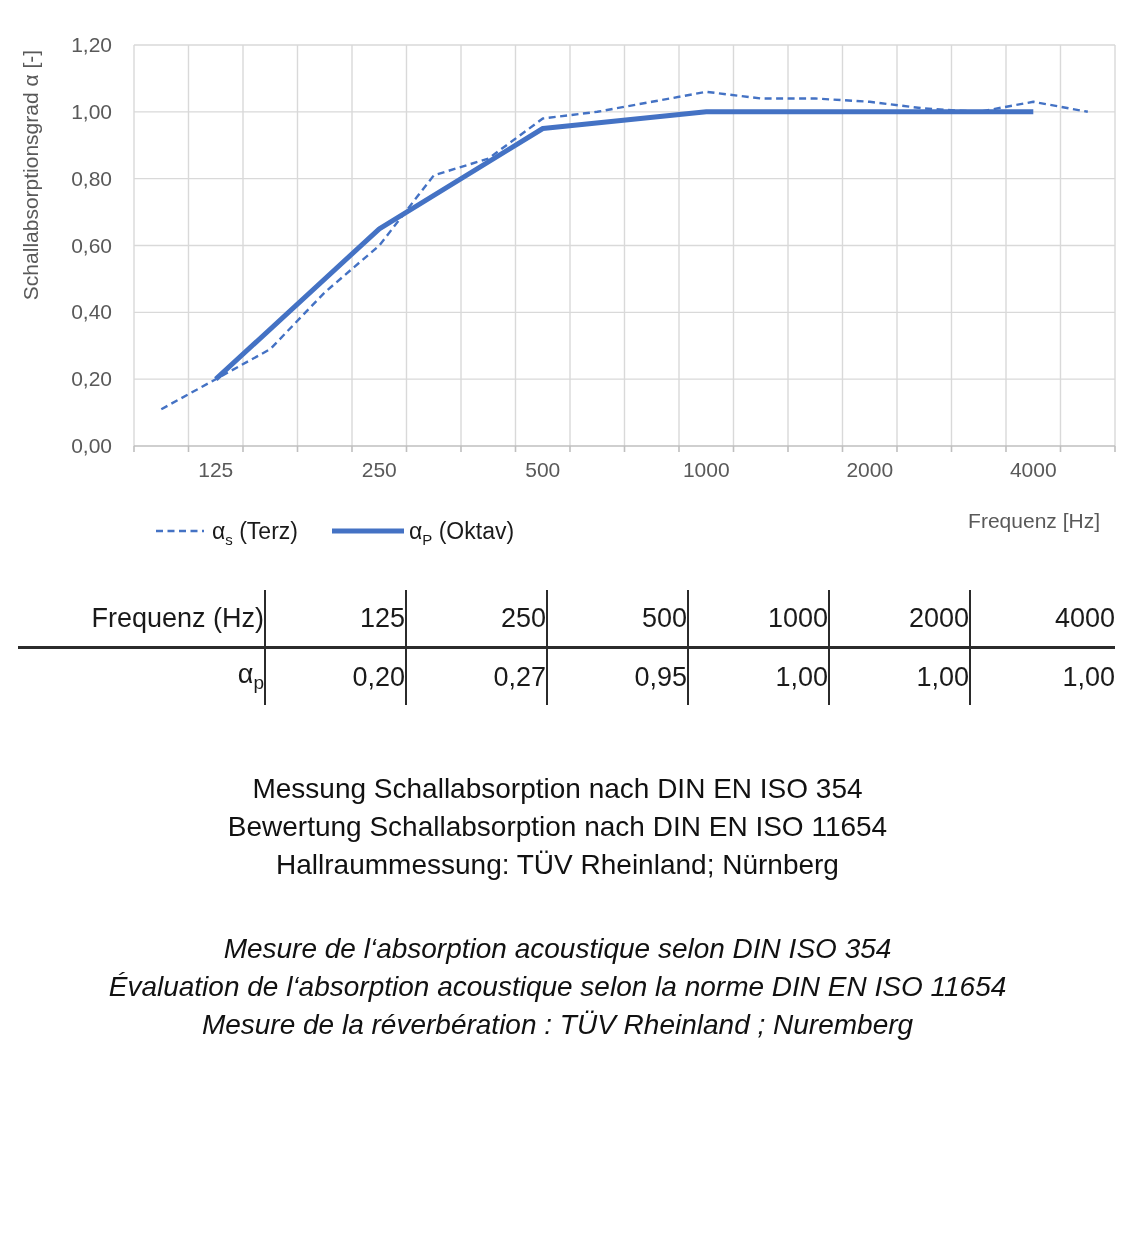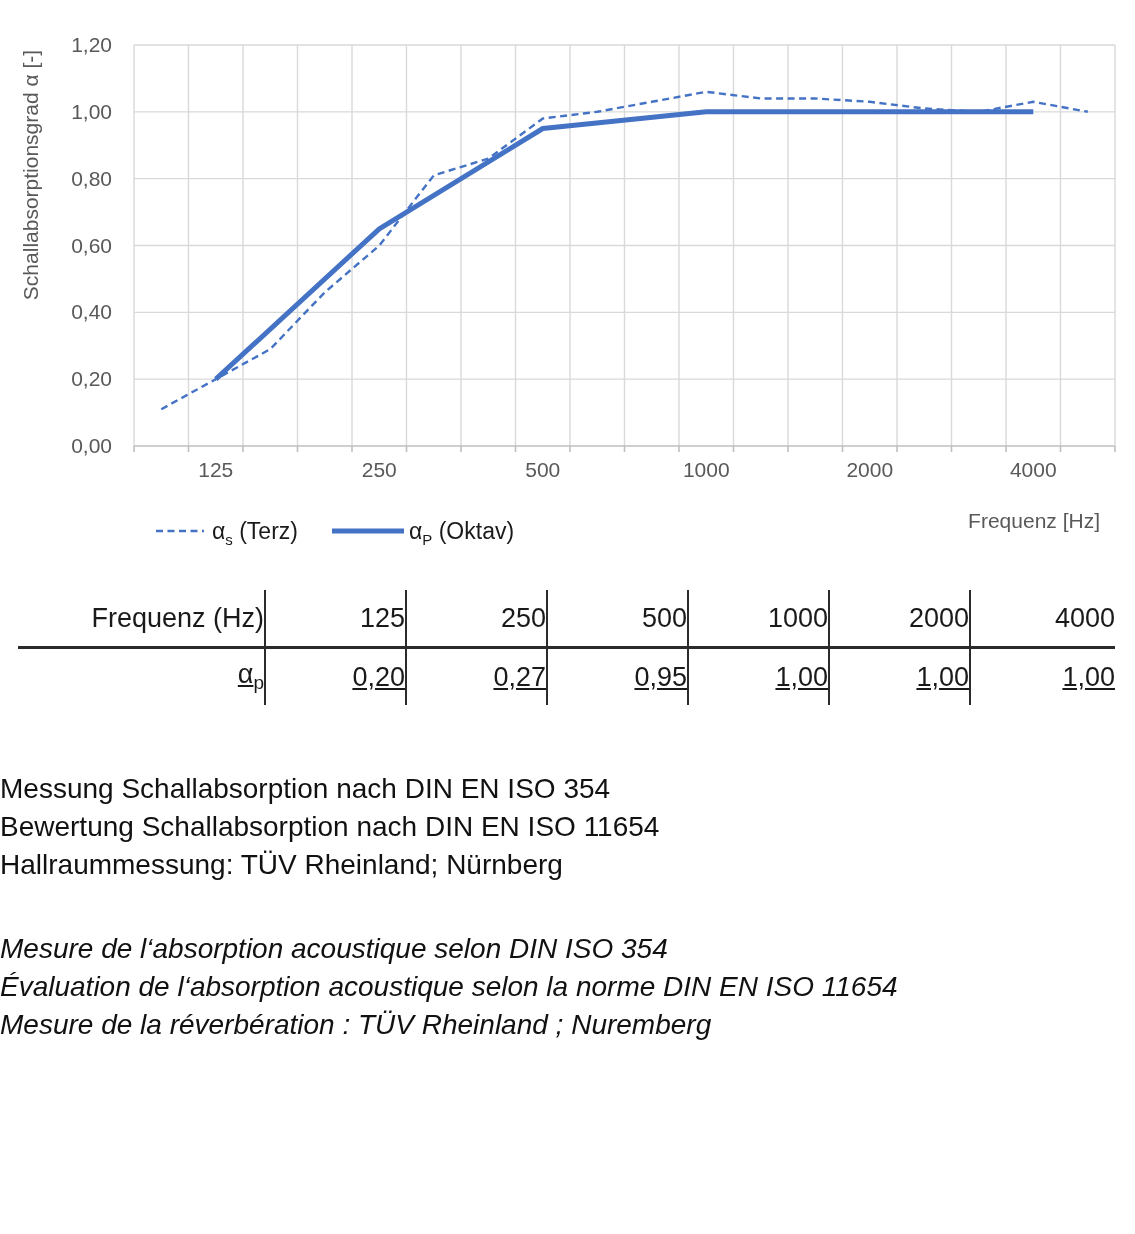--- a/index.html
+++ b/index.html
@@ -12,26 +12,26 @@
   #chart-svg { display:block; }
 
   
   #alpha-table {
     position:absolute; left:18px; top:590px; width:1097px;
     border-collapse:collapse; table-layout:fixed;
     font-size:27px; color:#1a1a1a; text-align:right;
   }
   #alpha-table td { height:56px; padding:0; vertical-align:middle; }
   #alpha-table td.v { border-left:2px solid #2b2b2b; }
-  #alpha-table tr.second td { border-top:3px solid #2b2b2b;text-decoration:underline; }
+  #alpha-table tr.second td { border-top:3px solid #2b2b2b; }
   #alpha-table sub { font-size:19px; }
 
   
   .note-block {
-    position:absolute; left:0; width:1115px; text-align:left;
+    position:absolute; left:0; width:1115px; text-align:center;
     font-size:28px; line-height:38px; color:#111111;
   }
   #notes-de { top:770px; }
   #notes-fr { top:930px;font-style:italic; }
   #notes-en { top:1090px; }
 </style>
 </head>
 <body>
 
 <div id="page">

